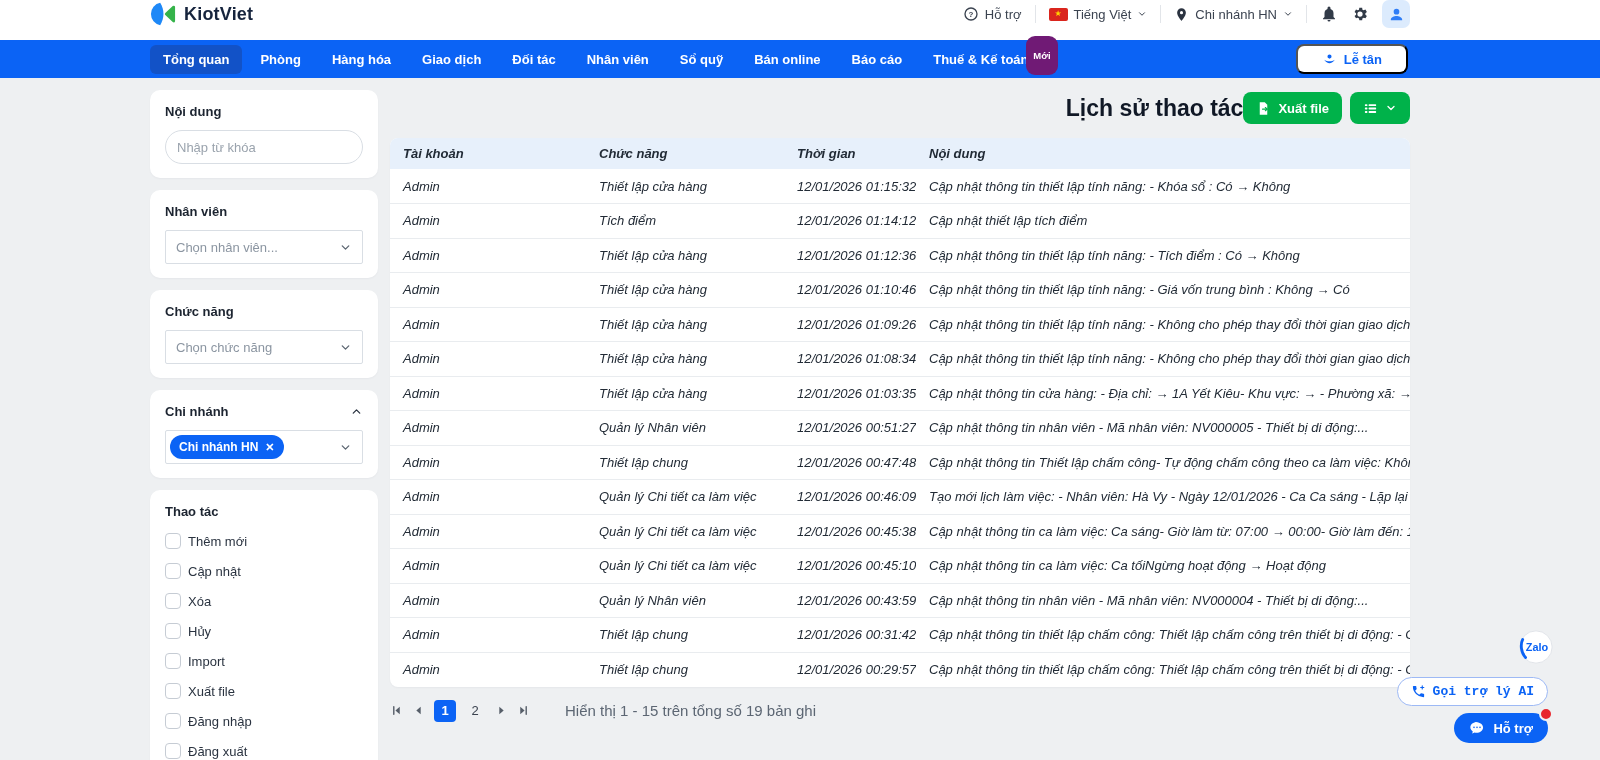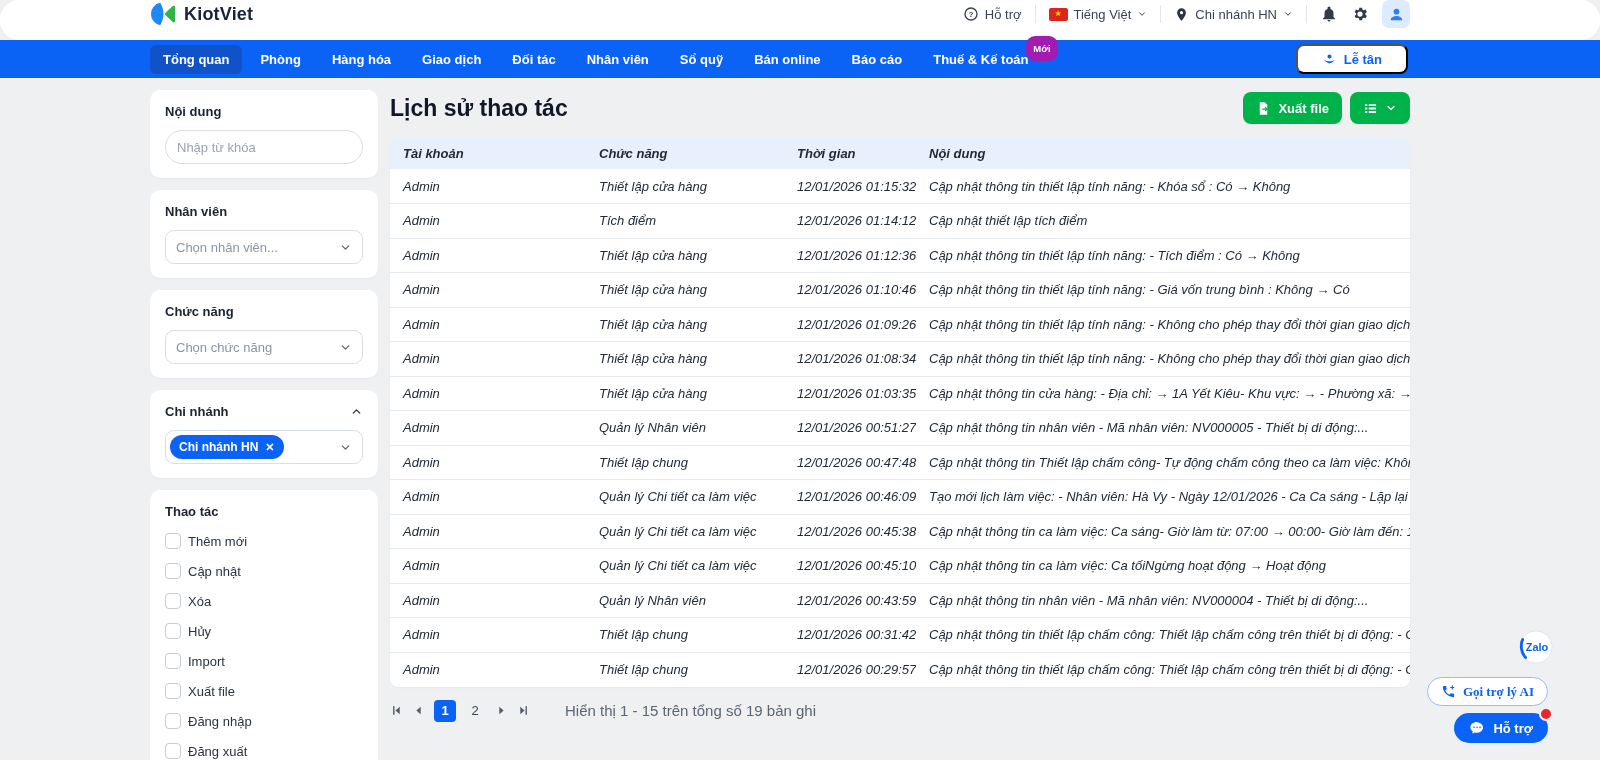--- a/index.html
+++ b/index.html
@@ -1,76 +1,76 @@
 <!DOCTYPE html>
 <html><head>
 <meta charset="utf-8">
 <style>
   * { margin:0; padding:0; box-sizing:border-box; }
   html,body { width:1600px; height:760px; overflow:hidden; }
   body { font-family:"Liberation Sans", sans-serif; background:#eef0f2; position:relative; }
 
   
-  .topbar { height:40px; background:#fff; display:flex; align-items:center; justify-content:space-between; padding:0 190px 12px 150px;border-radius:19px; }
+  .topbar { height:40px; background:#fff; display:flex; align-items:center; justify-content:space-between; padding:0 190px 12px 150px; }
   .logo { display:flex; align-items:center; gap:8px; }
   .logo-text { font-size:18px; font-weight:800; color:#16243d; letter-spacing:.2px; }
   .top-right { display:flex; align-items:center; gap:13px; color:#3b4350; font-size:13px; }
   .top-item { display:flex; align-items:center; gap:6px; cursor:pointer; }
   .tdiv { width:1px; height:18px; background:#e2e5e9; }
   .flag { width:19px; height:13px; background:#da251d; border-radius:2px; display:flex; align-items:center; justify-content:center; color:#ffd400; font-size:8px; line-height:1; }
   .chev { width:10px; height:10px; }
   .icon-btn { display:flex; align-items:center; }
   .avatar { width:28px; height:28px; border-radius:7px; background:#dcebfd; display:flex; align-items:center; justify-content:center; }
 
   
   .navbar { height:38px; background:#0b63f5; display:flex; align-items:center; padding:0 192px 0 150px; }
   .nav-tabs { display:flex; align-items:center; gap:5px; flex:1; }
   .nav-tab { position:relative; color:#fff; font-size:13px; font-weight:700; padding:7px 13px; border-radius:6px; cursor:pointer; white-space:nowrap; }
   .nav-tab.active { background:#1252c7; }
-  .nav-badge { position:absolute; top:-9px; right:-16px; background:#a21caf; color:#fff; font-size:9.5px; font-weight:700; padding:7px 7px; border-radius:9px; }
+  .nav-badge { position:absolute; top:-9px; right:-16px; background:#701a75; color:#fff; font-size:9.5px; font-weight:700; padding:14px 7px; border-radius:9px; }
   .btn-reception { background:#fff; color:#0b63f5; font-weight:700; font-size:13px; border-radius:8px; height:30px; padding:0 24px; display:flex; align-items:center; gap:7px; cursor:pointer; }
 
   
   .page { display:flex; gap:12px; padding:12px 190px 0 150px; }
   .sidebar { width:228px; flex:none; }
   .main { flex:1; min-width:0; }
 
   
   .card { background:#fff; border-radius:10px; padding:14px 15px; margin-bottom:12px; box-shadow:0 1px 2px rgba(16,24,40,.04); }
   .side-title { font-size:13px; font-weight:700; color:#1c2430; display:flex; align-items:center; justify-content:space-between; }
   .side-input { margin-top:11px; width:100%; height:34px; border:1px solid #d9dee4; border-radius:17px; padding:0 11px; font-size:13px; color:#333; font-family:inherit; outline:none; }
   .side-input::placeholder { color:#9aa3ad; }
-  .side-select { margin-top:11px; height:34px; border:1px solid #d9dee4; border-radius:9px; display:flex; align-items:center; justify-content:space-between; padding:0 10px; font-size:13px; color:#8b95a1; cursor:pointer; }
+  .side-select { margin-top:11px; height:34px; border:1px solid #d9dee4; border-radius:2px; display:flex; align-items:center; justify-content:space-between; padding:0 10px; font-size:13px; color:#8b95a1; cursor:pointer; }
   .side-select.has-chip { padding-left:4px; }
   .chip { background:#0b63f5; color:#fff; font-size:12px; font-weight:700; border-radius:13px; padding:5px 9px; display:flex; align-items:center; gap:7px; }
   .chip-x { font-size:11px; cursor:pointer; line-height:1; }
   .cb-row { display:flex; align-items:center; gap:7px; margin-top:14px; font-size:13px; color:#2a3340; cursor:pointer; }
   .cb { width:16px; height:16px; border:1.5px solid #c6ccd4; border-radius:4px; background:#fff; flex:none; }
 
   
-  .main-head { display:flex; align-items:center; justify-content:space-between; margin:2px 0 14px; }
+  .main-head { display:flex; align-items:center; justify-content:flex-end; margin:2px 0 14px; }
   .page-title { font-size:23px; font-weight:800; color:#101826; }
   .head-actions { display:flex; gap:8px; }
   .btn-green { background:#00b24a; color:#fff; font-weight:700; font-size:13px; border:none; border-radius:8px; height:32px; display:flex; align-items:center; gap:7px; padding:0 13px; cursor:pointer; font-family:inherit; }
 
   .table-card { background:#fff; border-radius:8px; overflow:hidden; box-shadow:0 1px 2px rgba(16,24,40,.04); }
   table { width:100%; border-collapse:collapse; font-size:13px; color:#222b36; table-layout:fixed;font-style:italic; }
   thead th { background:#e7f0fb; text-align:left; font-weight:700; height:31px; padding:0 6px 0 13px; white-space:nowrap; }
   tbody td { height:34.5px; border-top:1px solid #e9ecef; padding:0 6px 0 13px; white-space:nowrap; overflow:hidden; }
   tbody tr:first-child td { border-top:none; }
 
   .pagination { display:flex; align-items:center; gap:9px; margin-top:13px; }
   .pg-ic { display:flex; align-items:center; cursor:pointer; }
   .page-num { min-width:22px; height:22px; border-radius:4px; display:flex; align-items:center; justify-content:center; font-size:13px; color:#3b4350; cursor:pointer; }
   .page-num.active { background:#0b63f5; color:#fff; font-weight:700; }
   .pg-summary { margin-left:26px; font-size:15px; color:#5c6673; }
 
   
   .zalo-badge { position:absolute; right:45px; bottom:90px; cursor:pointer; }
-  .ai-btn { position:absolute; right:52px; bottom:54px; background:#fff; border:1.5px solid #9db9f5; color:#0b63f5; border-radius:16px; height:29px; display:flex; align-items:center; gap:7px; padding:0 13px; font-size:13px; font-weight:600; cursor:pointer; font-family:Liberation Serif, serif; }
+  .ai-btn { position:absolute; right:52px; bottom:54px; background:#fff; border:1.5px solid #9db9f5; color:#0b63f5; border-radius:16px; height:29px; display:flex; align-items:center; gap:7px; padding:0 13px; font-size:13px; font-weight:600; cursor:pointer; font-family:Liberation Mono, monospace; }
   .support-btn { position:absolute; right:52px; bottom:17px; background:#0b63f5; color:#fff; border:none; border-radius:16px; height:30px; display:flex; align-items:center; gap:8px; padding:0 15px; font-size:13px; font-weight:700; cursor:pointer; font-family:inherit; }
   .red-dot { position:absolute; top:-6px; right:-5px; width:14px; height:14px; border-radius:50%; background:#e8262d; border:2px solid #eef0f2; }
 </style>
 </head>
 <body>
 
 <div class="topbar">
   <div class="logo">
     <svg width="26" height="26" viewBox="0 0 28 26">
       <path d="M11 1 A 12.2 12.2 0 0 0 11 25 C 13.4 21 14.5 17 14.5 13 C 14.5 9 13.4 5 11 1 Z" fill="#1e88f7"></path>

